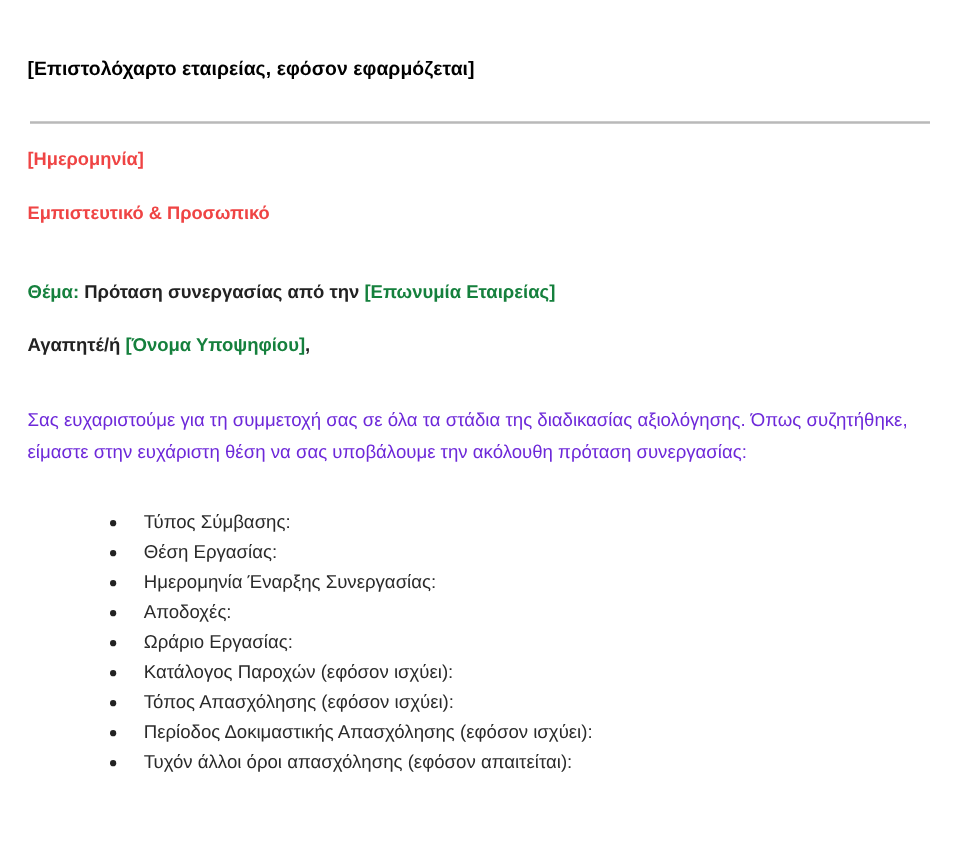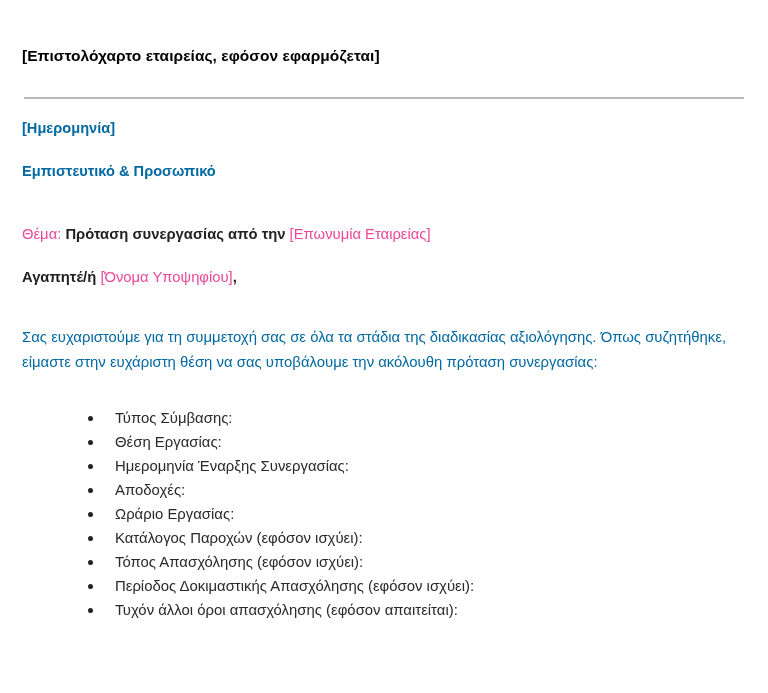--- a/index.html
+++ b/index.html
@@ -50,47 +50,47 @@
   }
 
   
   .hdr-block {
     padding-top: 19px;
   }
   .hdr-line {
     font-size: 14.6px;
     font-weight: bold;
     line-height: 1.42;
-    color: #0369a1;
+    color: #ef4444;
     white-space: nowrap;
   }
   .gap-sm { height: 22px; }
   .gap-xs { height: 21px; }
 
   
   .mixed-line {
     font-size: 14.8px;
     line-height: 1.45;
     color: #222222;
     white-space: nowrap;
   }
   .mixed-line .b {
-    font-weight: normal;
-    color: #ec4899;
+    font-weight: bold;
+    color: #15803d;
   }
   .mixed-line .r {
     font-weight: bold;
   }
 
   
   .body-para {
     font-size: 14.9px;
     line-height: 1.67;
     font-weight: normal;
-    color: #0369a1;
+    color: #6d28d9;
     padding-top: 21px;
     padding-right: 10px;
     max-width: 722px;
   }
 
   
   .bullet-list {
     list-style: none;
     margin: 13px;
     padding: 17px 0 0 0;

